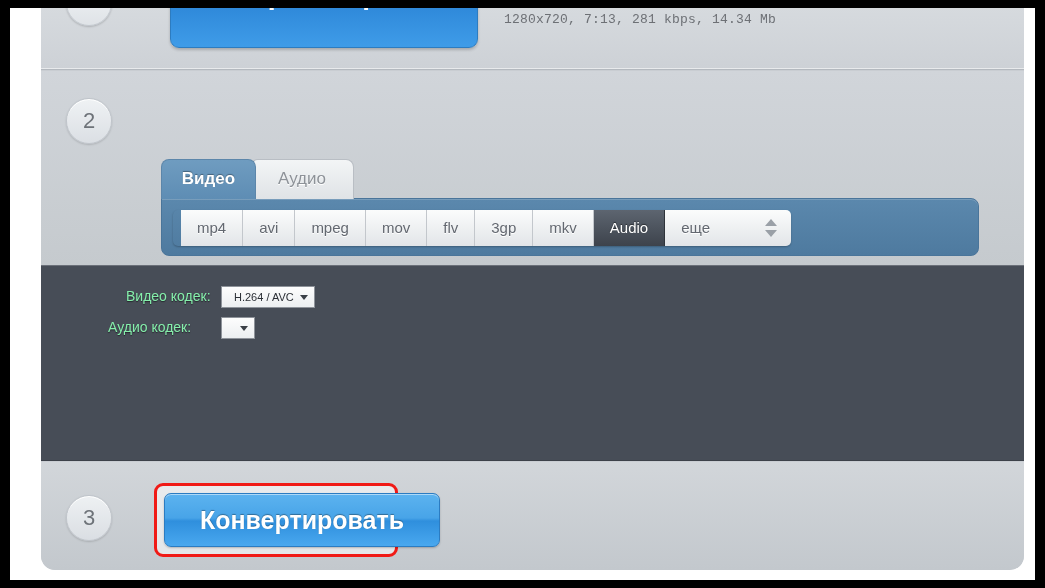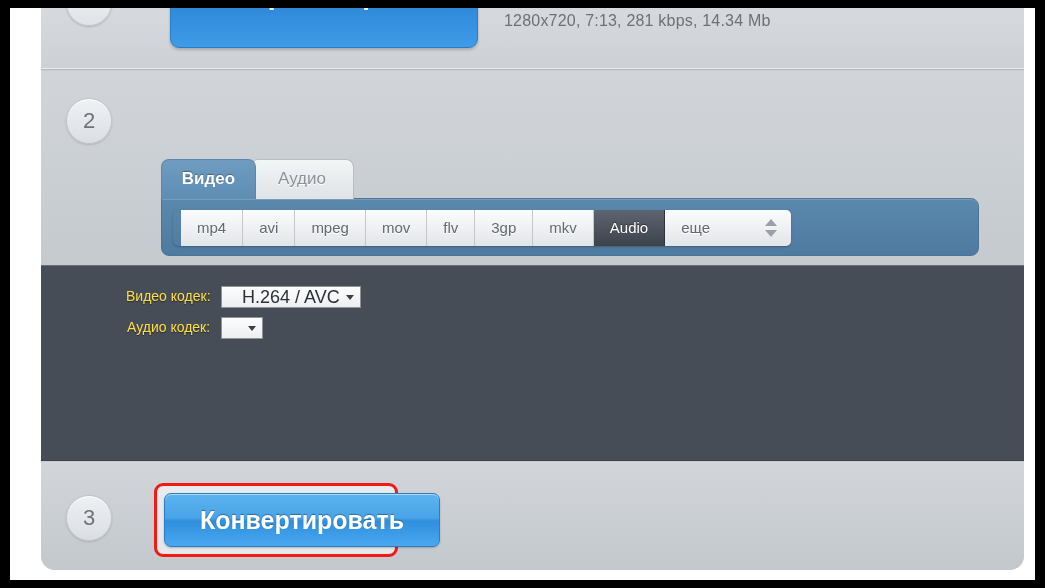--- a/index.html
+++ b/index.html
@@ -69,22 +69,23 @@
     border: 1px solid #2d7cc0;
     box-shadow: inset 0 1px 0 rgba(255,255,255,.45), 0 2px 3px rgba(0,0,0,.2);
     color: #fff;
     font-size: 30px; font-weight: bold;
     text-align: center; line-height: 58px;
     text-shadow: 0 -1px 1px rgba(0,0,0,.35);
     overflow: hidden;
   }
   #fileinfo {
     position: absolute; left: 463px; top: 4px;
-    font-size: 16px; color: #6d7075;
+    font-size: 13px; color: #6d7075;
     letter-spacing: .2px;
+    font-family: Liberation Mono, monospace;
   }
 
   
   #sec2 {
     position: absolute; left: 0; top: 63px; width: 983px; height: 194px;
     background: linear-gradient(#d1d5da, #c5cace);
   }
   #step2circle {
     position: absolute; left: 25px; top: 27px; width: 46px; height: 46px;
     border-radius: 50%;
@@ -220,29 +221,29 @@
   }
 
   
   #darkpanel {
     position: absolute; left: 0; top: 257px; width: 983px; height: 196px;
     background: #474d57;
     border-top: 1px solid #6b7079;
     border-bottom: 1px solid #3c4149;
   }
   .dlabel {
-    position: absolute; font-size: 14px; color: #fde047;
+    position: absolute; font-size: 14px; color: #86efac;
     text-shadow: 0 1px 1px rgba(0,0,0,.5);
   }
   .dselect {
     position: absolute; height: 22px; line-height: 20px;
     background: linear-gradient(#fdfdfd, #eceff1);
     border: 1px solid #8e939a;
-    font-size: 18px; color: #2c3036;
-    padding: 0 20px 0 20px;
+    font-size: 11px; color: #2c3036;
+    padding: 0 20px 0 12px;
     white-space: nowrap;
   }
   .dselect .tri {
     position: absolute; right: 6px; top: 8px;
     width: 0; height: 0;
     border-left: 4px solid transparent; border-right: 4px solid transparent;
     border-top: 5px solid #3b4047;
   }
 
   
@@ -332,21 +333,21 @@
         </div>
       </div>
 
       <div id="darkpanel" class="texdark">
         <div class="dlabel" style="left:85px; top:22px;">Видео кодек:</div>
         <div class="dselect" style="left:180px; top:20px;">
           <span>H.264 / AVC</span>
           <span class="tri"></span>
         </div>
 
-        <div class="dlabel" style="left:86px; top:53px;">Аудио кодек:</div>
+        <div class="dlabel" style="left:67px; top:53px;">Аудио кодек:</div>
         <div class="dselect" style="left:180px; top:51px;">
           <span class="tri"></span>
         </div>
 
       </div>
 
       <div id="sec3" class="tex">
         <div id="step3circle">3</div>
         <div id="hl">
           <div id="convert-btn">Конвертировать</div>

